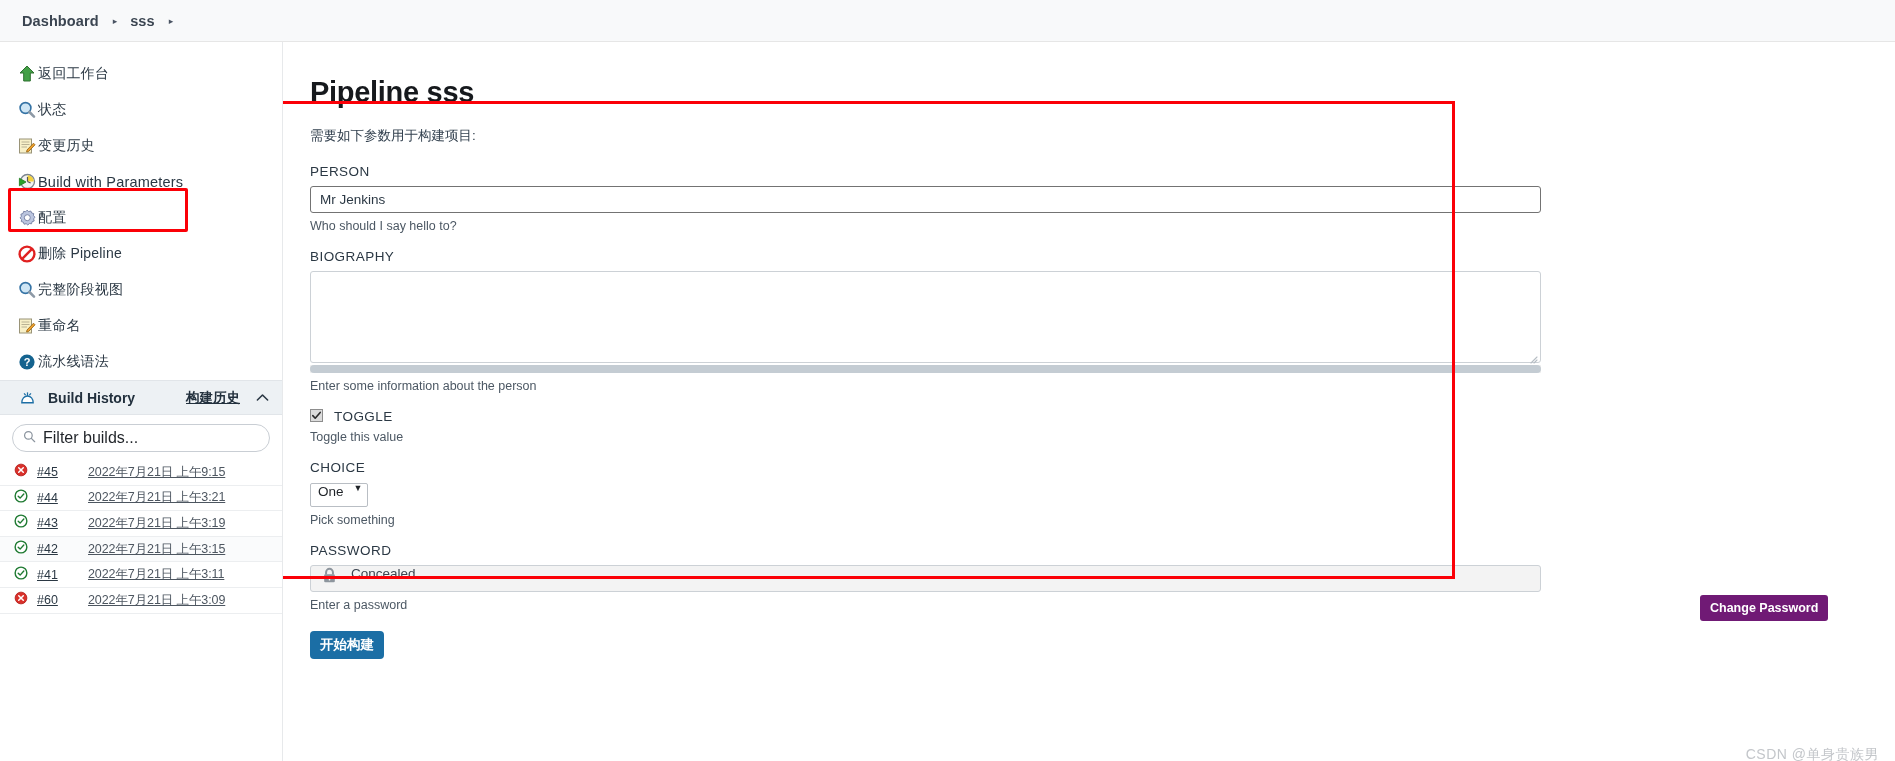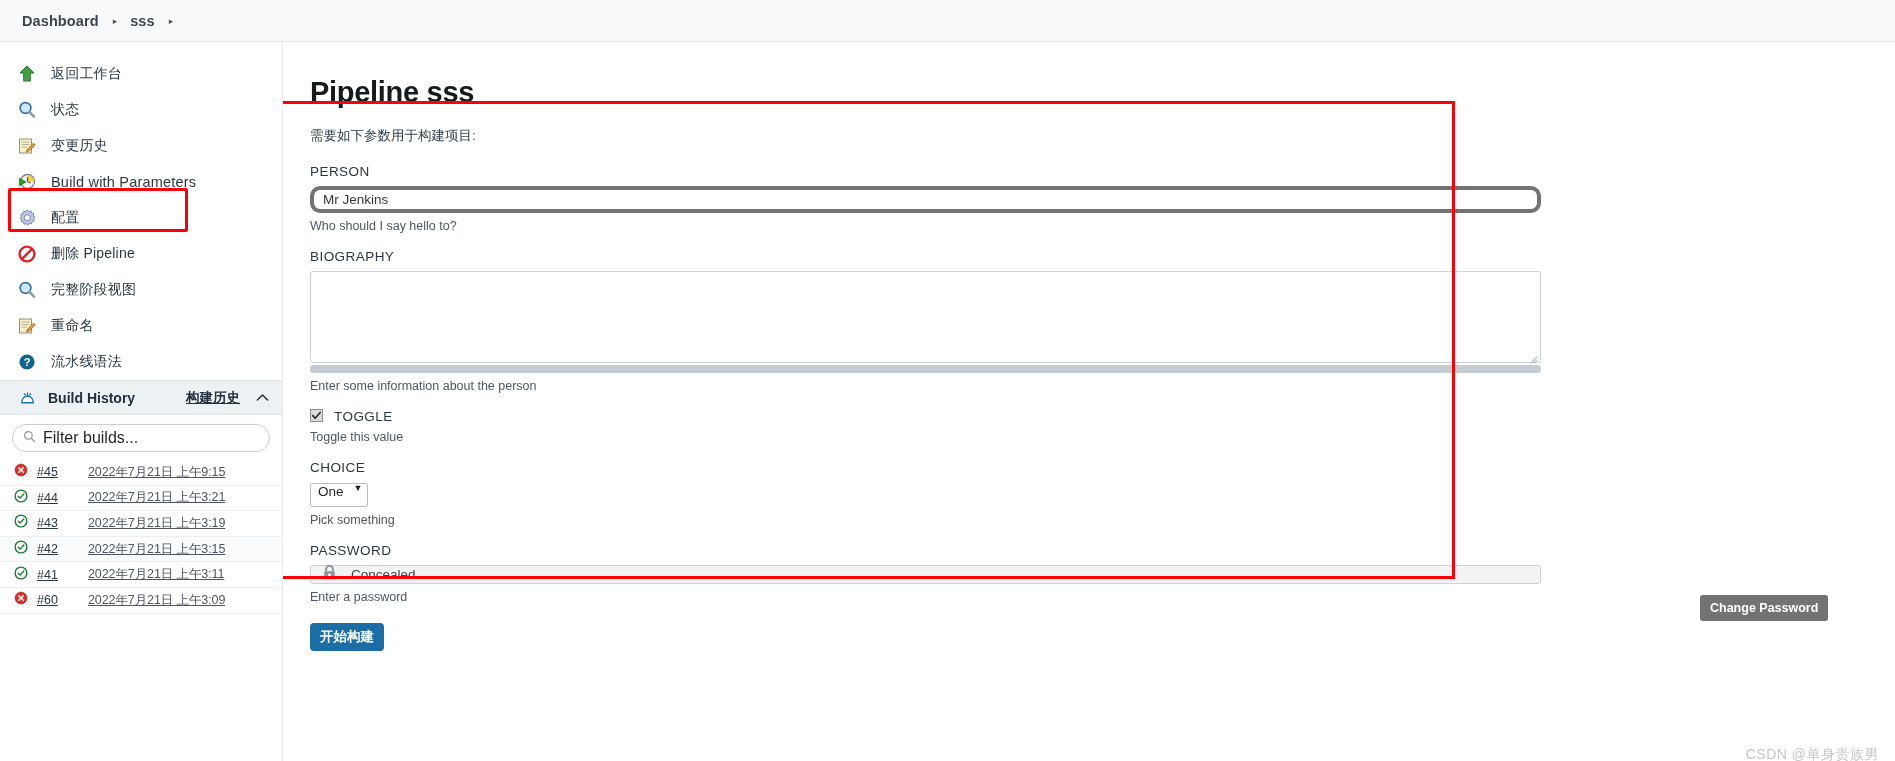--- a/index.html
+++ b/index.html
@@ -50,21 +50,20 @@
     border-right: 1px solid #e7e9eb;
     background: #fff;
     position: relative;
   }
   #task-list { padding-top: 14px; }
   .task {
     display: flex;
     align-items: center;
     height: 36px;
     padding-left: 16px;
-    gap: 13px;
     cursor: pointer;
     position: relative;
   }
   .task-label {
     font-size: 14.5px;
     color: #2b3844;
     letter-spacing: .2px;
   }
   .task-label.cn { font-size: 14px; }
   .task-icon {
@@ -203,22 +202,22 @@
     margin-bottom: 7px;
   }
   .param-desc {
     font-size: 12.5px;
     color: #4c5864;
     margin: 6px 0 16px 0;
   }
   .text-input {
     width: 1231px;
     height: 27px;
-    border: 4px solid #737373;
-    border-radius: 10px;
+    border: 1px solid #737373;
+    border-radius: 3px;
     background: #fff;
     display: flex;
     align-items: center;
     padding: 0 9px;
     font-size: 13.5px;
     color: #2b3844;
   }
   .textarea-input {
     width: 1231px;
     height: 92px;
@@ -283,39 +282,38 @@
   }
   .select-arrow { font-size: 9px; color: #1f2328; transform: translateY(-1px); }
 
   #password-row {
     display: flex;
     align-items: center;
     gap: 0;
   }
   #password-input {
     width: 1231px;
-    height: 19px;
+    height: 27px;
     border: 1px solid #ccd1d6;
     border-radius: 3px;
     background: #f3f3f3;
     display: flex;
-    align-items: center;
     padding: 0 9px;
     gap: 12px;
   }
   #password-value {
     font-size: 13.5px;
     color: #3c4550;
   }
   #change-password-button {
     position: absolute;
     left: 1417px;
     top: 468px;
     height: 26px;
-    background: #737373;
+    background: #701a75;
     color: #fff;
     font-size: 12.5px;
     font-weight: bold;
     border-radius: 3px;
     display: flex;
     align-items: center;
     padding: 0 10px;
     z-index: 6;
     cursor: pointer;
     white-space: nowrap;

